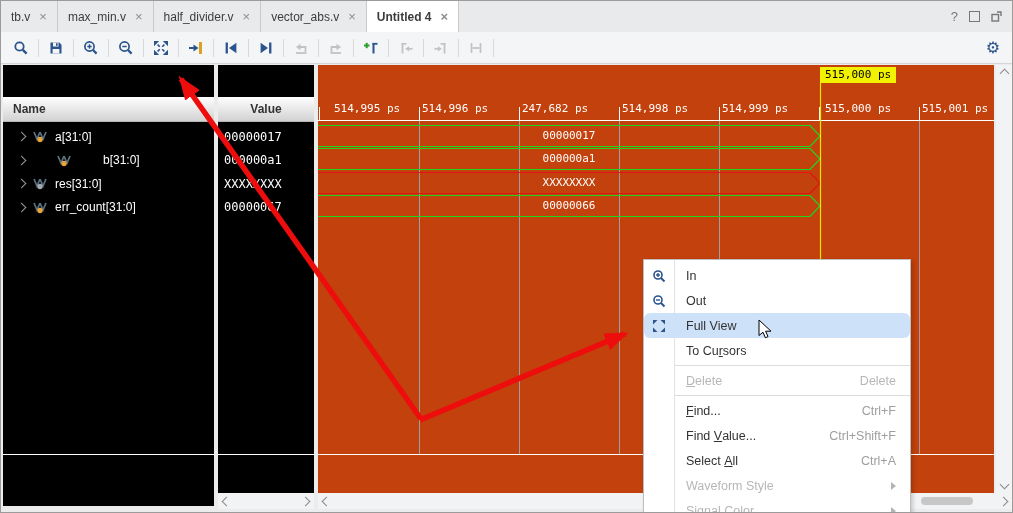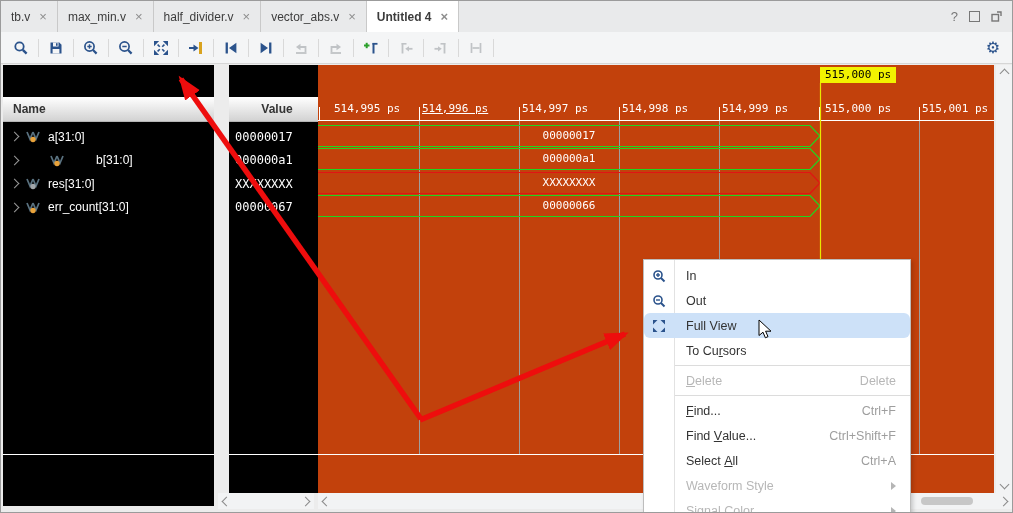--- a/index.html
+++ b/index.html
@@ -21,21 +21,21 @@
            display:flex;align-items:center;padding-left:6px;border-bottom:1px solid #d6d6d6;box-sizing:border-box;}
   .tbtn{width:28px;height:26px;display:flex;align-items:center;justify-content:center;}
   .tsep{width:1px;height:18px;background:#d9d9d9;margin:0 3px;}
   .gear{margin-left:auto;margin-right:12px;color:#2b538c;font-size:16px;font-family:"DejaVu Sans",sans-serif;}
   
   .blackpanel{position:absolute;background:#000;}
   .hdr{position:absolute;left:0;right:0;top:32px;height:24px;
        background:linear-gradient(#ffffff,#d2d2d2);border-bottom:1px solid #b5b5b5;
        font-size:12px;font-weight:bold;color:#333;display:flex;align-items:center;text-align:center;}
   .sigrow{position:absolute;left:0;right:0;height:23px;display:flex;align-items:center;
-          padding-left:8px;box-sizing:border-box;}
+          padding-left:15px;box-sizing:border-box;}
   .expander{width:6px;height:6px;border-right:1.6px solid #9a9a9a;border-bottom:1.6px solid #9a9a9a;
             transform:rotate(-45deg);margin-right:8px;flex:none;}
   .signame{color:#fff;font-size:12px;white-space:pre;}
   .sigval{color:#fff;font-size:12px;font-family:"DejaVu Sans Mono",monospace;white-space:pre;}
   .hline{position:absolute;left:0;right:0;height:1px;background:#fff;}
   
   #wavepanel{position:absolute;left:317px;top:64px;width:676px;height:428px;background:#c2410c;overflow:hidden;}
   .ticklabel{position:absolute;top:37px;color:#fff;font-size:11px;font-family:"DejaVu Sans Mono",monospace;white-space:pre;}
   .wavelabel{position:absolute;transform:translateX(-50%);color:#fff;font-size:11px;
              font-family:"DejaVu Sans Mono",monospace;white-space:pre;}
@@ -260,21 +260,21 @@
       <span class="expander"></span>
       <svg width="15" height="13" style="margin-right:7px;flex:none;">
         <path d="M1,2 L4,9 L7,2 M7,2 L10,9 L13,2" fill="none" stroke="#5a7280" stroke-width="1.7"></path>
         <circle cx="7" cy="9.5" r="2.7" fill="#e8a23a"></circle>
       </svg>
       <span class="signame">err_count[31:0]</span>
     </div>
     <div class="hline" style="top:389px;"></div>
   </div>
 
-  <div class="blackpanel" style="left:228px;top:64px;width:96px;height:428px;">
+  <div class="blackpanel" style="left:217px;top:64px;width:96px;height:428px;">
     <div class="hdr" style="justify-content:center;">
       <span>Value</span>
     </div>
     <div class="sigrow" style="top:60px;padding-left:6px;">
       <span class="sigval">00000017</span>
       </div>
     <div class="sigrow" style="top:83.5px;padding-left:6px;">
       <span class="sigval">000000a1</span>
       </div>
     <div class="sigrow" style="top:107px;padding-left:6px;">
@@ -310,22 +310,22 @@
       <path d="M0,130.5 H492 L502,141 L492,151.5 H0" fill="none" stroke="#1fd61f" stroke-width="1.2"></path>
 
       <line x1="502.5" y1="18" x2="502.5" y2="389" stroke="#e8e800" stroke-width="1.2"></line>
 
       <line x1="0" y1="389.5" x2="676" y2="389.5" stroke="#ffffff"></line>
     </svg>
 
     <div id="cursorlabel">515,000 ps</div>
 
     <div class="ticklabel" style="left:16px;">514,995 ps</div>
-    <div class="ticklabel" style="left:104px;text-decoration:underline;">514,996 ps</div>
-    <div class="ticklabel" style="left:204px;">514,997 ps</div>
+    <div class="ticklabel" style="left:104px;">514,996 ps</div>
+    <div class="ticklabel" style="left:204px;">247,682 ps</div>
     <div class="ticklabel" style="left:304px;">514,998 ps</div>
     <div class="ticklabel" style="left:404px;">514,999 ps</div>
     <div class="ticklabel" style="left:507px;">515,000 ps</div>
     <div class="ticklabel" style="left:604px;">515,001 ps</div>
 
     <div class="wavelabel" style="left:251px;top:64px;">00000017</div>
     <div class="wavelabel" style="left:251px;top:87px;">000000a1</div>
     <div class="wavelabel" style="left:251px;top:111px;">XXXXXXXX</div>
     <div class="wavelabel" style="left:251px;top:134px;">00000066</div>
   </div>

